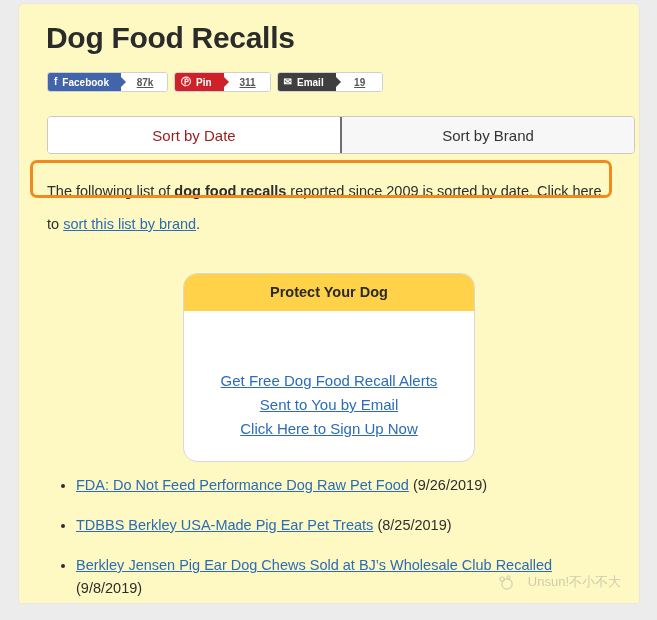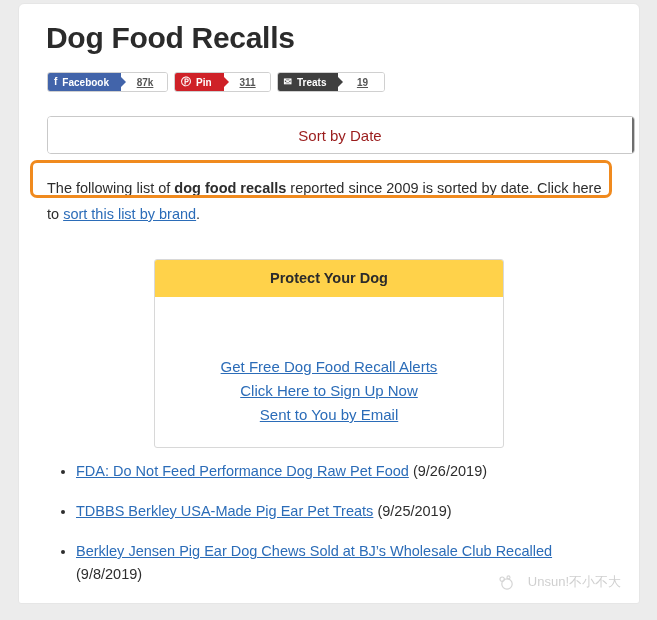--- a/index.html
+++ b/index.html
@@ -15,21 +15,21 @@
     position: relative;
   }
 
   
   .card {
     position: absolute;
     left: 18px;
     top: 3px;
     width: 622px;
     height: 601px;
-    background: #ffffff;
+    background: #fef9c3;
     border: 1px solid #e6e6e6;
     border-radius: 6px 6px 3px 3px;
     box-sizing: border-box;
     overflow: hidden;
   }
 
   
   .page-title {
     margin: 0;
     padding: 16px 0 0 27px;
@@ -132,21 +132,21 @@
     color: #333333;
   }
 
   
   .intro-wrap {
     position: relative;
     margin: 21px 22px 0 28px;
   }
   .intro {
     font-size: 14.5px;
-    line-height: 26px;
+    line-height: 33px;
     color: #2d2d2d;
   }
   .intro b { font-weight: bold; }
   .link {
     color: #2b6cb8;
     text-decoration: underline;
   }
 
   
   .annotation-box {
@@ -157,24 +157,24 @@
     height: 38px;
     border: 3px solid #f08a1e;
     border-radius: 7px;
     box-sizing: border-box;
     background: transparent;
     pointer-events: none;
   }
 
   
   .promo {
-    width: 350px;
+    width: 292px;
     margin: 32px auto 0 auto;
     border: 1px solid #d8d8d8;
-    border-radius: 3px;
+    border-radius: 14px;
     box-sizing: border-box;
     background: #ffffff;
     overflow: hidden;
   }
   .promo-header {
     background: #ffd24a;
     text-align: center;
     font-size: 14.5px;
     font-weight: bold;
     color: #2b2b2b;
@@ -257,53 +257,54 @@
       <div class="share-main">
         <span class="share-icon">Ⓟ</span>
         <span>Pin</span>
       </div>
       <div class="share-count">311</div>
     </div>
 
     <div class="share-btn share-email">
       <div class="share-main">
         <span class="share-icon">✉</span>
-        <span>Treats</span>
+        <span>Email</span>
       </div>
       <div class="share-count">19</div>
     </div>
 
   </div>
 
   <div class="tabs">
     <div class="tab tab-active">Sort by Date</div>
+    <div class="tab tab-inactive">Sort by Brand</div>
   </div>
 
   <div class="intro-wrap">
     <p class="intro"><span>The following list of </span><b>dog food recalls</b><span> reported since 2009 is sorted by date. Click here to </span><a class="link" href="#">sort this list by brand</a><span>.</span></p>
     <div class="annotation-box"></div>
   </div>
 
   <div class="promo">
     <div class="promo-header">Protect Your Dog</div>
     <div class="promo-body">
       <a class="promo-line" href="#">Get Free Dog Food Recall Alerts</a>
+      <a class="promo-line" href="#">Sent to You by Email</a>
       <a class="promo-line" href="#">Click Here to Sign Up Now</a>
-      <a class="promo-line" href="#">Sent to You by Email</a>
     </div>
   </div>
 
   <ul class="recall-list">
     <li>
       <a class="r-title" href="#">FDA: Do Not Feed Performance Dog Raw Pet Food</a>
       <span class="r-date">(9/26/2019)</span>
     </li>
     <li>
       <a class="r-title" href="#">TDBBS Berkley USA-Made Pig Ear Pet Treats</a>
-      <span class="r-date">(9/25/2019)</span>
+      <span class="r-date">(8/25/2019)</span>
     </li>
     <li>
       <a class="r-title" href="#">Berkley Jensen Pig Ear Dog Chews Sold at BJ’s Wholesale Club Recalled</a>
       <span class="r-date">(9/8/2019)</span>
     </li>
   </ul>
 
   <div class="watermark">
     <span class="watermark-logo">
       <svg width="17" height="17" viewBox="0 0 17 17" aria-hidden="true">

